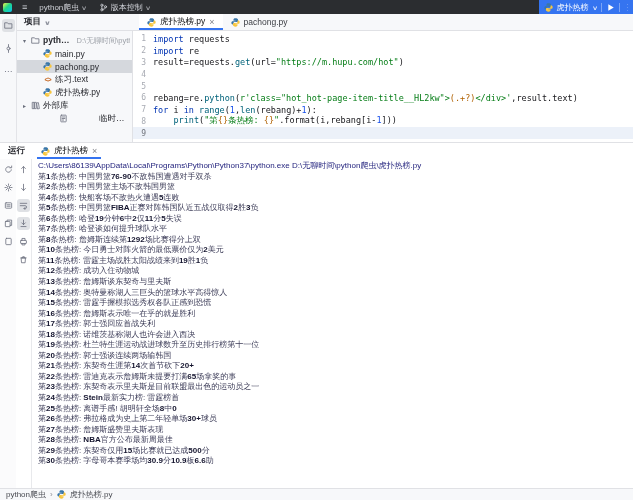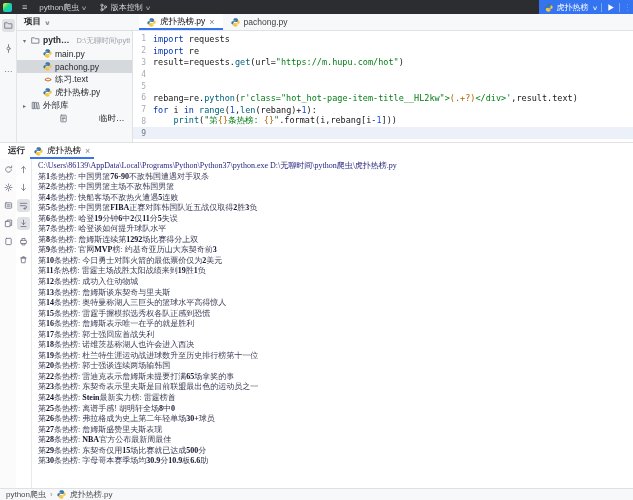--- a/index.html
+++ b/index.html
@@ -55,32 +55,32 @@
   .editor{flex:1;background:#fff;min-width:0;overflow:hidden;
           font-family:"DejaVu Sans Mono","Liberation Mono",monospace;font-size:8.5px;padding-top:2px}
   .code-line{height:11.8px;display:flex;align-items:center;white-space:pre}
   .code-line.caret{background:#ecf1f9}
   .gutter-num{width:20px;flex:0 0 20px;text-align:right;padding-right:7px;color:#a8abb3;font-size:8px}
   .code-line.caret .gutter-num{color:#6f727a}
   .tok-kw{color:#0033b3}.tok-str{color:#067d17}.tok-num{color:#1750eb}
   .tok-fn{color:#00627a}.tok-pl{color:#16161a}.tok-fmt{color:#b06100}
   
   .run-panel{flex:0 0 346px;display:flex;flex-direction:column;border-top:1px solid #e0e1e5;background:#fff;min-height:0}
-  .run-header{height:16px;flex:0 0 16px;display:flex;align-items:center;gap:5px;padding-left:8px;font-size:8.5px}
+  .run-header{height:16px;flex:0 0 16px;display:flex;align-items:center;gap:12px;padding-left:8px;font-size:8.5px}
   .run-title{font-weight:700;color:#27282e}
   .run-tab{display:flex;align-items:center;gap:4px;height:16px;padding:0 4px;
            box-shadow:inset 0 -2px 0 #3574f0;color:#101114}
   .run-body{flex:1;display:flex;min-height:0}
   .tool-col{width:16px;flex:0 0 16px;display:flex;flex-direction:column;align-items:center;
             padding-top:4px;gap:5px;background:#fbfbfc}
   .tool-col.second{border-right:1px solid #e8e9ec;background:#fff}
   .tool-btn{width:13px;height:13px;display:flex;align-items:center;justify-content:center;border-radius:3px}
   .tool-btn.active{background:#dfe1e5}
   .console{flex:1;min-width:0;overflow:hidden;padding:2px 0 0 6px;background:#fff;
-           font-family:Liberation Serif, serif;font-size:8px}
+           font-family:Liberation Sans, sans-serif;font-size:8px}
   .console-line{height:10.55px;line-height:10.55px;white-space:nowrap;overflow:hidden}
   .console-line.cmd{color:#24247e}
   .console-line.out{color:#3c3c58}
   .console-line.out b{color:#14142e;font-weight:700}
   
   .statusbar{height:12px;flex:0 0 12px;background:#f7f8fa;border-top:1px solid #e0e1e5;
              display:flex;align-items:center;gap:4px;padding-left:6px;font-size:8px;color:#494b52}
   .crumb-sep{color:#8c8f96}
 </style>
 </head>
@@ -402,32 +402,32 @@
         </div>
       <div class="console">
           <div class="console-line cmd">C:\Users\86139\AppData\Local\Programs\Python\Python37\python.exe D:\无聊时间\python爬虫\虎扑热榜.py</div>
           <div class="console-line out"><span>第</span><b>1</b><span>条热榜: 中国男篮</span><b>76-90</b><span>不敌韩国遭遇对手双杀</span></div>
           <div class="console-line out"><span>第</span><b>2</b><span>条热榜: 中国男篮主场不敌韩国男篮</span></div>
           <div class="console-line out"><span>第</span><b>4</b><span>条热榜: 快船客场不敌热火遭遇</span><b>5</b><span>连败</span></div>
           <div class="console-line out"><span>第</span><b>5</b><span>条热榜: 中国男篮</span><b>FIBA</b><span>正赛对阵韩国队近五战仅取得</span><b>2</b><span>胜</span><b>3</b><span>负</span></div>
           <div class="console-line out"><span>第</span><b>6</b><span>条热榜: 哈登</span><b>19</b><span>分钟</span><b>6</b><span>中</span><b>2</b><span>仅</span><b>11</b><span>分</span><b>5</b><span>失误</span></div>
           <div class="console-line out"><span>第</span><b>7</b><span>条热榜: 哈登谈如何提升球队水平</span></div>
           <div class="console-line out"><span>第</span><b>8</b><span>条热榜: 詹姆斯连续第</span><b>1292</b><span>场比赛得分上双</span></div>
-          <div class="console-line out"><span>第</span><b>9</b><span>条热榜: 官网</span><b>MVP</b><span>榜: 约基奇亚历山大东契奇前</span><b>3</b></div>
           <div class="console-line out"><span>第</span><b>10</b><span>条热榜: 今日勇士对阵火箭的最低票价仅为</span><b>2</b><span>美元</span></div>
           <div class="console-line out"><span>第</span><b>11</b><span>条热榜: 雷霆主场战胜太阳战绩来到</span><b>19</b><span>胜</span><b>1</b><span>负</span></div>
           <div class="console-line out"><span>第</span><b>12</b><span>条热榜: 成功入住动物城</span></div>
           <div class="console-line out"><span>第</span><b>13</b><span>条热榜: 詹姆斯谈东契奇与里夫斯</span></div>
           <div class="console-line out"><span>第</span><b>14</b><span>条热榜: 奥特曼称湖人三巨头的篮球水平高得惊人</span></div>
           <div class="console-line out"><span>第</span><b>15</b><span>条热榜: 雷霆手握模拟选秀权各队正感到恐慌</span></div>
           <div class="console-line out"><span>第</span><b>16</b><span>条热榜: 詹姆斯表示唯一在乎的就是胜利</span></div>
           <div class="console-line out"><span>第</span><b>17</b><span>条热榜: 郭士强回应首战失利</span></div>
           <div class="console-line out"><span>第</span><b>18</b><span>条热榜: 诺维茨基称湖人也许会进入西决</span></div>
           <div class="console-line out"><span>第</span><b>19</b><span>条热榜: 杜兰特生涯运动战进球数升至历史排行榜第十一位</span></div>
           <div class="console-line out"><span>第</span><b>20</b><span>条热榜: 郭士强谈连续两场输韩国</span></div>
+          <div class="console-line out"><span>第</span><b>21</b><span>条热榜: 东契奇生涯第</span><b>14</b><span>次首节砍下</span><b>20+</b></div>
           <div class="console-line out"><span>第</span><b>22</b><span>条热榜: 雷迪克表示詹姆斯未提要打满</span><b>65</b><span>场拿奖的事</span></div>
           <div class="console-line out"><span>第</span><b>23</b><span>条热榜: 东契奇表示里夫斯是目前联盟最出色的运动员之一</span></div>
           <div class="console-line out"><span>第</span><b>24</b><span>条热榜: </span><b>Stein</b><span>最新实力榜: 雷霆榜首</span></div>
           <div class="console-line out"><span>第</span><b>25</b><span>条热榜: 离谱手感! 胡明轩全场</span><b>8</b><span>中</span><b>0</b></div>
           <div class="console-line out"><span>第</span><b>26</b><span>条热榜: 弗拉格成为史上第二年轻单场</span><b>30+</b><span>球员</span></div>
           <div class="console-line out"><span>第</span><b>27</b><span>条热榜: 詹姆斯盛赞里夫斯表现</span></div>
           <div class="console-line out"><span>第</span><b>28</b><span>条热榜: </span><b>NBA</b><span>官方公布最新周最佳</span></div>
           <div class="console-line out"><span>第</span><b>29</b><span>条热榜: 东契奇仅用</span><b>15</b><span>场比赛就已达成</span><b>500</b><span>分</span></div>
           <div class="console-line out"><span>第</span><b>30</b><span>条热榜: 字母哥本赛季场均</span><b>30.9</b><span>分</span><b>10.9</b><span>板</span><b>6.6</b><span>助</span></div>
         </div>

